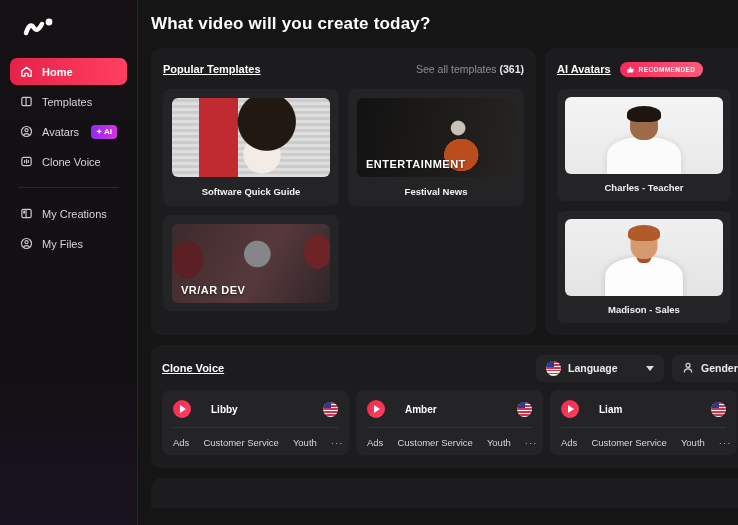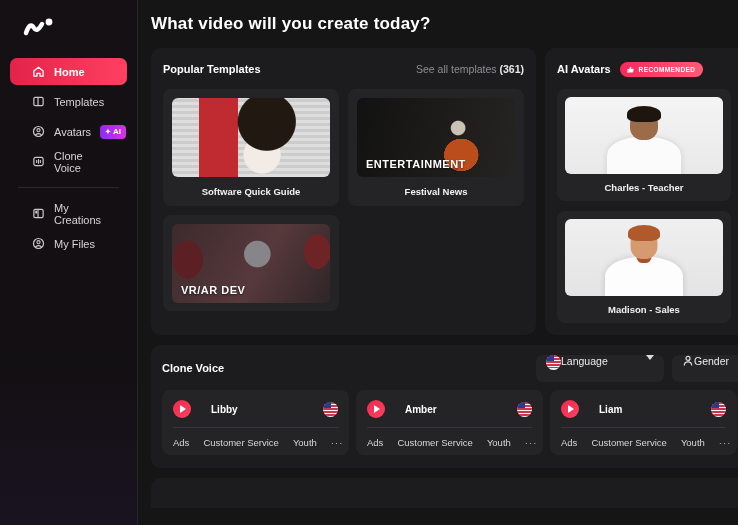--- a/index.html
+++ b/index.html
@@ -4,42 +4,42 @@
 <style>
   * { margin:0; padding:0; box-sizing:border-box; }
   html,body { width:738px; height:525px; overflow:hidden; }
   body { background:#151515; font-family:"Liberation Sans", sans-serif; color:#eee; }
   .app { display:flex; width:738px; height:525px; }
 
   
   .sidebar { width:138px; flex:0 0 138px; height:100%; background:linear-gradient(180deg,#141013 0%,#131013 70%,#191321 100%); border-right:1px solid #262626; position:relative; }
   .logo { margin:14px 0 0 22px; width:34px; height:26px; display:block; }
   .nav { margin-top:18px; padding:0 8px; }
-  .nav-item { display:flex; align-items:center; gap:9px; height:27px; padding:0 22px; margin:3px 2px; border-radius:7px; color:#d6d6d6; font-size:11px; cursor:pointer; }
+  .nav-item { display:flex; align-items:center; gap:9px; height:27px; padding:0 10px; margin:3px 2px; border-radius:7px; color:#d6d6d6; font-size:11px; cursor:pointer; }
   .nav-item svg { flex:0 0 auto; }
   .nav-item.active { background:linear-gradient(90deg,#e32349,#ff4061); color:#fff; font-weight:bold; }
   .nav-divider { height:1px; background:#2a2a2a; margin:12px 10px; }
   .ai-badge { margin-left:auto; font-size:8px; font-weight:bold; color:#fff; background:linear-gradient(90deg,#8d2cf0,#d832e2); border-radius:4px; padding:2.5px 5px; display:flex; align-items:center; gap:2px; }
   .ai-badge .spark { font-size:7px; }
 
   
   .main { flex:1; position:relative; overflow:hidden; }
   .topbar { height:42px; display:flex; align-items:center; padding-left:13px; position:relative; }
   .promo { font-size:10.5px; color:#e9e9e9; }
   .cta-yellow { position:absolute; top:9px; right:-14px; width:34px; height:27px; background:#f6b51e; border-radius:9px; cursor:pointer; border:none; }
 
   .content { padding-left:13px; }
   h1.heading { font-size:17px; font-weight:bold; color:#fff; margin:14px 0 14px 0; letter-spacing:.2px; }
 
   .row1 { display:flex; gap:9px; }
   .panel { background:#1c1c1e; border-radius:10px; }
   .panel-templates { width:385px; flex:0 0 385px; height:287px; padding:11px 12px; }
   .panel-avatars { width:212px; flex:0 0 212px; height:287px; padding:11px 12px; }
   .panel-head { display:flex; align-items:center; justify-content:space-between; height:20px; margin-bottom:10px; }
-  .panel-title { font-size:11px; font-weight:bold; color:#fff; }
+  .panel-title { font-size:11px; font-weight:bold; color:#fff;text-decoration:underline; }
   .see-all { font-size:10.5px; color:#8f8f93; cursor:pointer; }
   .see-all b { color:#e8e8e8; font-weight:bold; }
 
   .tpl-grid { display:grid; grid-template-columns:1fr 1fr; gap:9px; }
   .tpl-card { background:#242427; border-radius:8px; padding:9px 9px 8px 9px; cursor:pointer; }
   .tpl-img { height:79px; border-radius:6px; position:relative; overflow:hidden; }
   .tpl-cap { text-align:center; font-size:9.5px; font-weight:bold; color:#f2f2f2; margin-top:9px; height:12px; }
   .overlay-txt { position:absolute; left:9px; bottom:7px; color:#fff; font-weight:bold; font-size:11px; letter-spacing:.5px; text-shadow:0 1px 2px rgba(0,0,0,.6); }
 
   .thumb-1 { background:
@@ -76,21 +76,21 @@
   .av-a .hair { top:9px; width:34px; height:16px; background:#1d150e; }
   .av-a .head { top:13px; width:28px; height:30px; background:#9c6b4a; }
   .av-a .torso { top:40px; width:74px; height:40px; background:#fbfbfb; box-shadow:0 0 6px rgba(0,0,0,.12); }
   .av-b .hair { top:6px; width:32px; height:16px; background:#b05a2c; }
   .av-b .head { top:10px; width:27px; height:30px; background:#d59a70; box-shadow:0 10px 0 -6px #a8502a; }
   .av-b .torso { top:38px; width:78px; height:42px; background:#fdfdfd; box-shadow:0 0 6px rgba(0,0,0,.15); }
 
   
   .panel-voice { margin-top:10px; width:712px; height:123px; padding:9px 11px; }
   .voice-head { display:flex; align-items:center; height:28px; margin-bottom:8px; }
-  .dd { display:flex; background:#242427; border-radius:7px; height:27px; padding:0 10px; font-size:10.5px; color:#ececec; cursor:pointer; }
+  .dd { display:flex; align-items:center; gap:7px; background:#242427; border-radius:7px; height:27px; padding:0 10px; font-size:10.5px; color:#ececec; cursor:pointer;font-weight:bold; }
   .dd-language { width:128px; margin-left:auto; }
   .dd-gender { width:180px; margin-left:8px; }
   .caret { margin-left:auto; width:0; height:0; border-left:4px solid transparent; border-right:4px solid transparent; border-top:5px solid #dcdcdc; }
   .voice-row { display:flex; gap:7px; }
   .voice-card { width:187px; flex:0 0 187px; background:#242427; border-radius:8px; padding:9px 11px 7px 11px; cursor:pointer; }
   .voice-top { display:flex; align-items:center; gap:20px; height:20px; }
   .play-btn { width:18px; height:18px; border-radius:50%; background:linear-gradient(135deg,#f2294e,#fb4160); border:none; flex:0 0 18px; position:relative; cursor:pointer; }
   .play-btn::before { content:""; position:absolute; left:7px; top:5px; border-left:6px solid #fff; border-top:4px solid transparent; border-bottom:4px solid transparent; }
   .voice-name { font-size:10px; font-weight:bold; color:#fff; white-space:nowrap; }
   .waveform { display:flex; align-items:center; gap:1px; flex:1; height:16px; overflow:hidden; margin:0 2px; }

